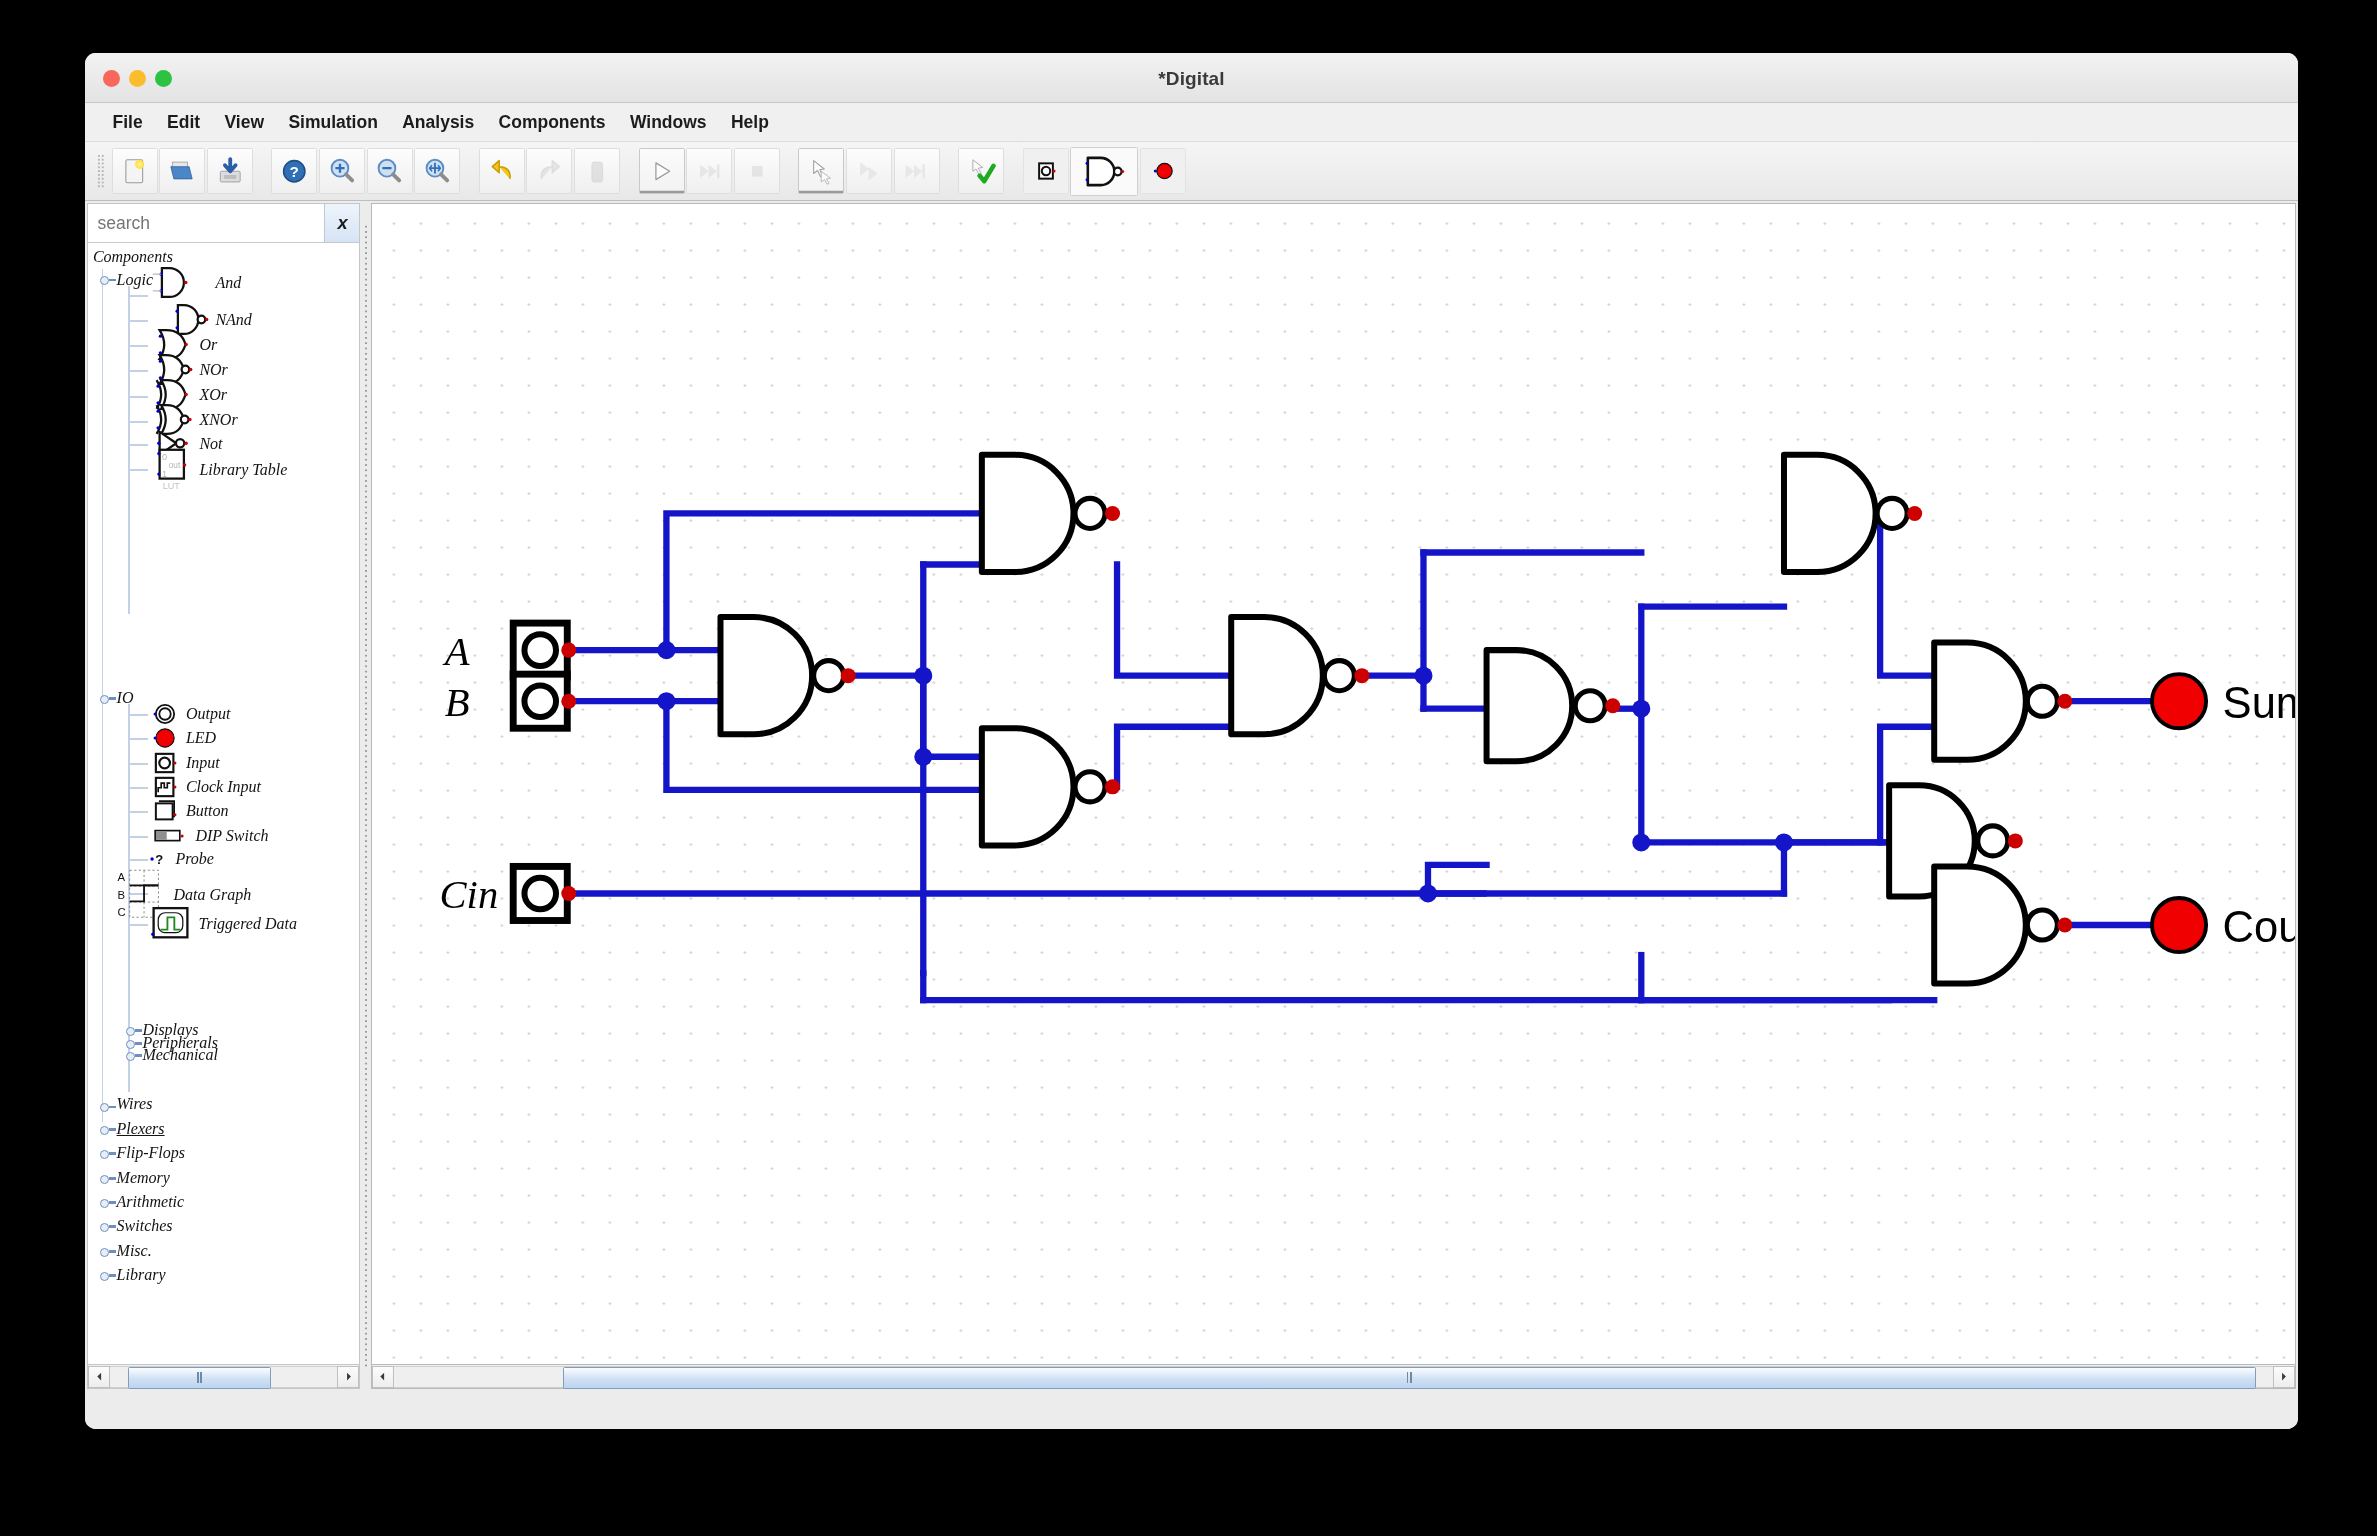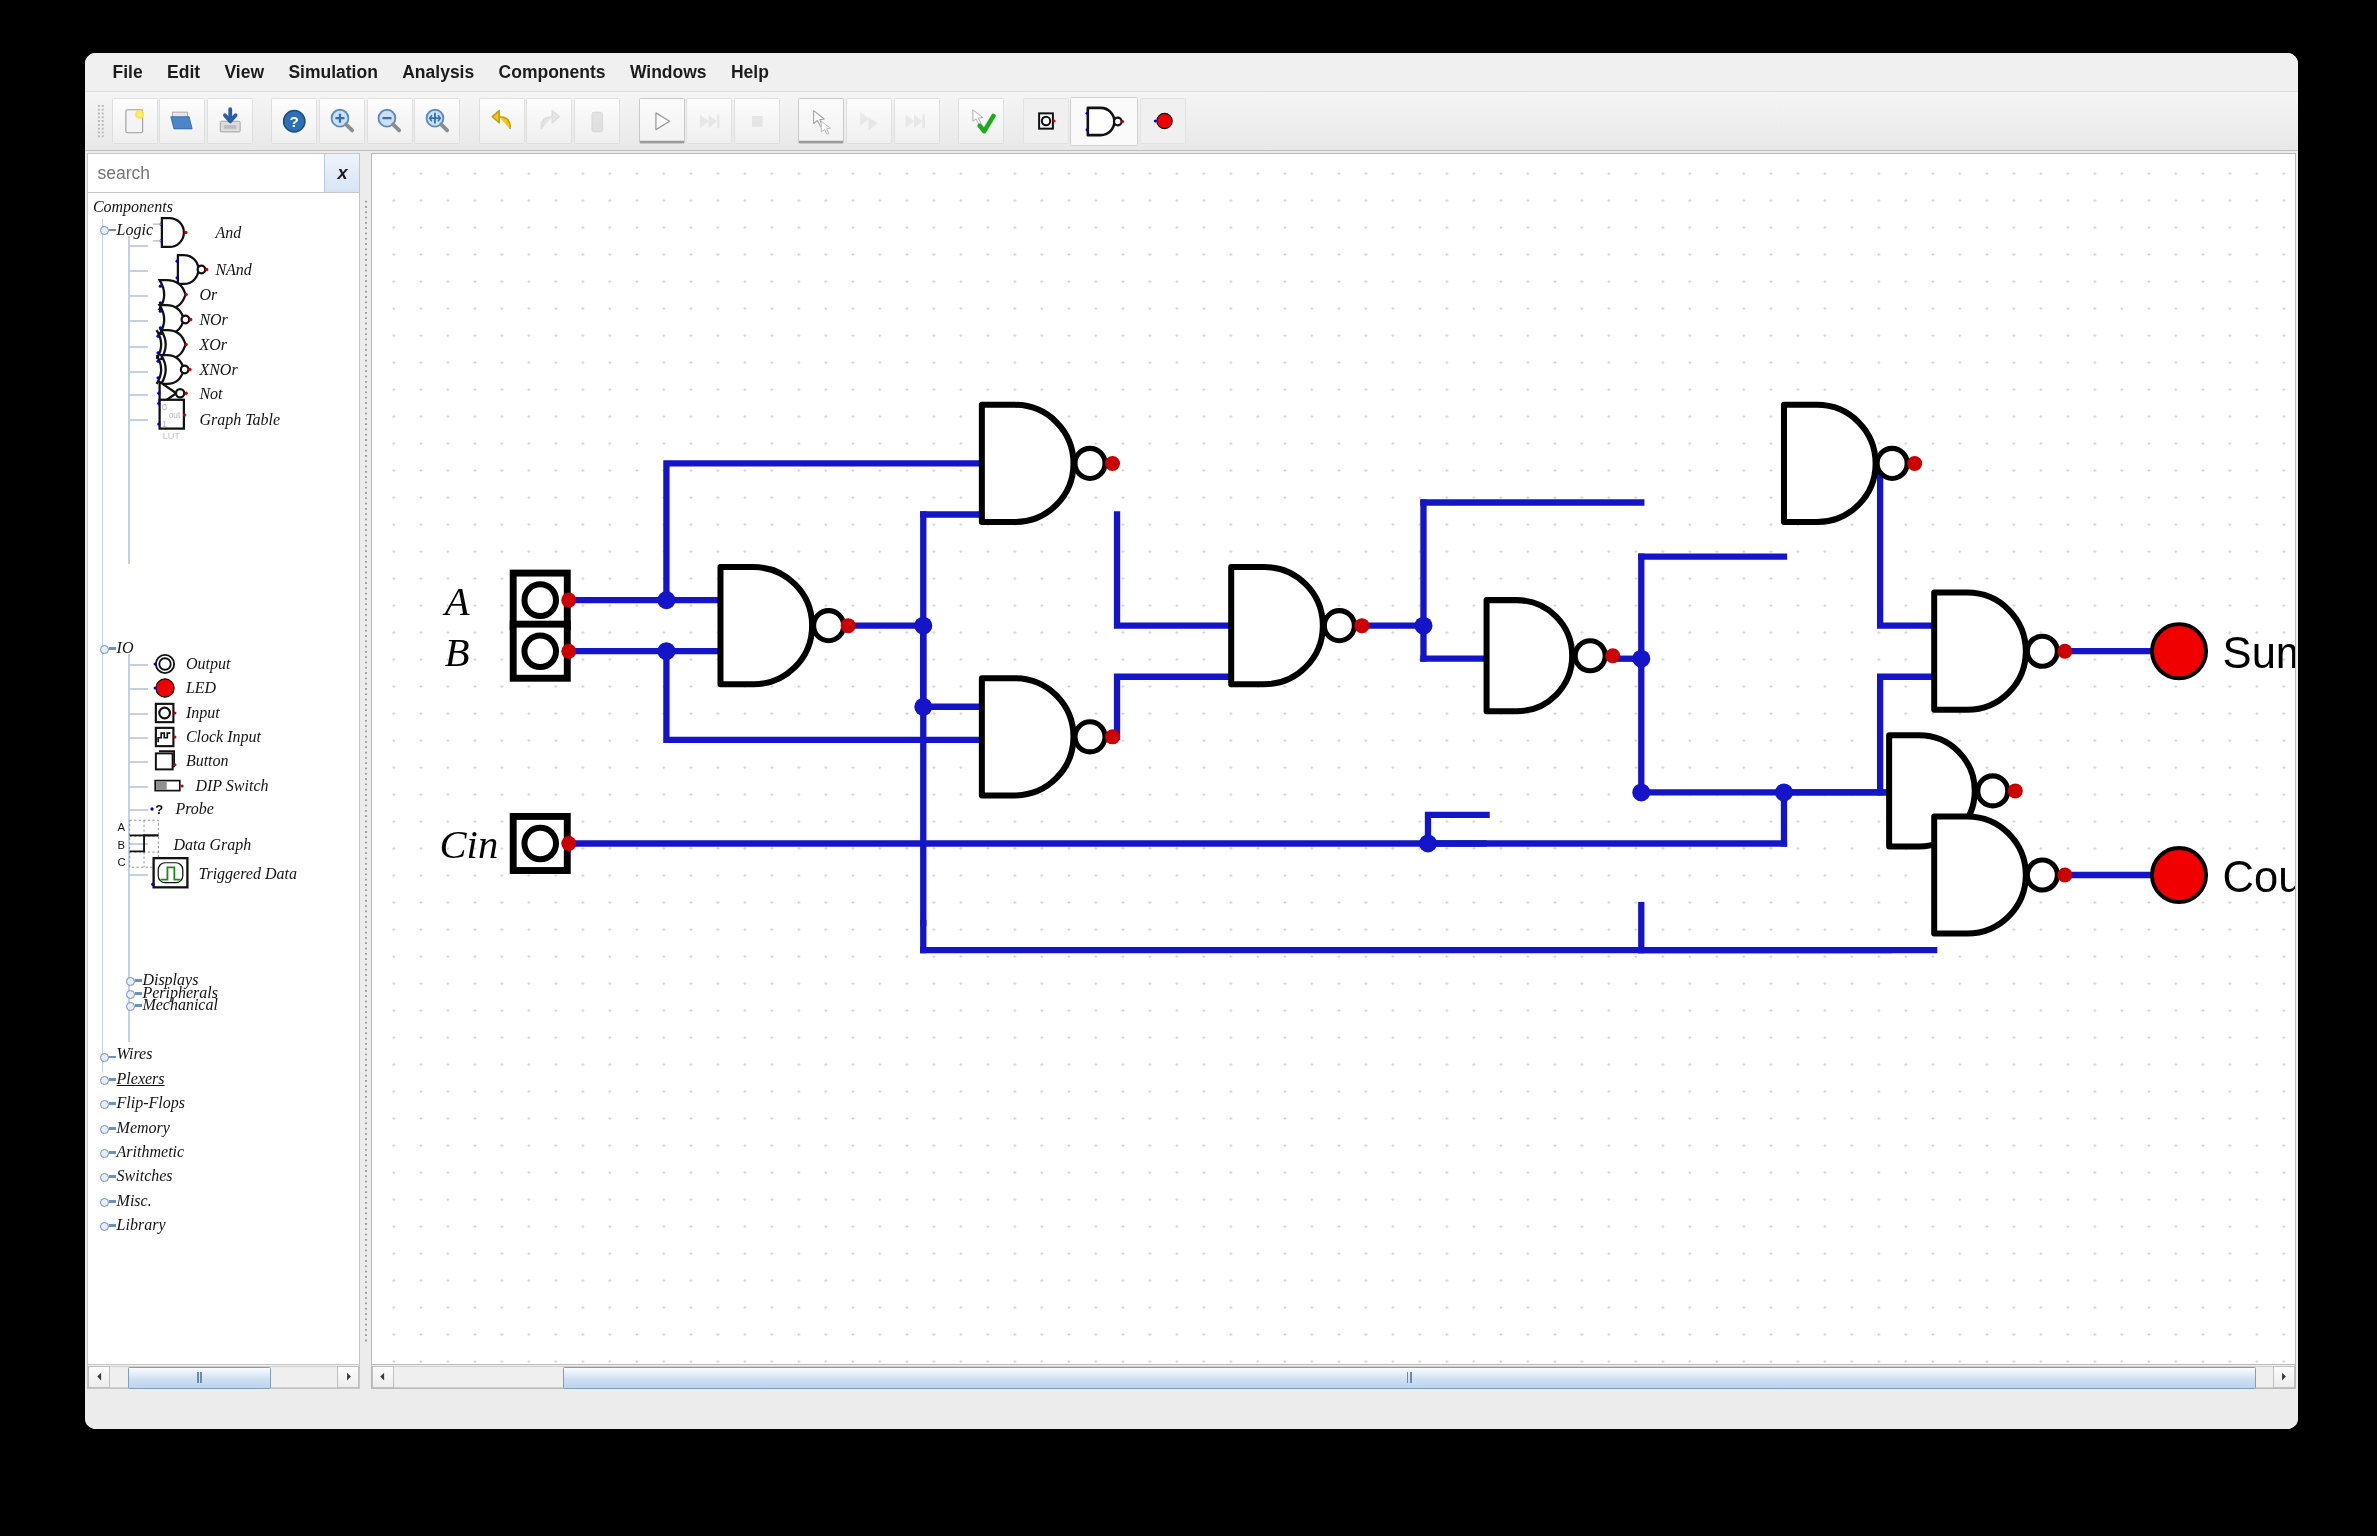--- a/index.html
+++ b/index.html
@@ -124,20 +124,26 @@
   .sb-thumb .bars{width:5.3px;height:10.7px;
     background-image:linear-gradient(90deg,#6d8aa8 1.5px,transparent 1.5px,transparent 3.1px,#6d8aa8 3.1px,#6d8aa8 4.6px,transparent 4.6px);}
 
   #statusbar{height:40px;flex:none;background:#ececec;}
 </style>
 </head>
 <body>
 
 <div id="window">
 
+  <div id="titlebar">
+    <div class="traffic tl-close"></div>
+    <div class="traffic tl-min"></div>
+    <div class="traffic tl-max"></div>
+    <div id="win-title">*Digital</div>
+  </div>
 
   <div id="menubar">
     <div class="menu-item">File</div>
     <div class="menu-item">Edit</div>
     <div class="menu-item">View</div>
     <div class="menu-item">Simulation</div>
     <div class="menu-item">Analysis</div>
     <div class="menu-item">Components</div>
     <div class="menu-item">Windows</div>
     <div class="menu-item">Help</div>
@@ -410,21 +416,21 @@
           <svg width="44" height="49" viewBox="0 0 58 64" style="font-size:21px">
             <rect x="14" y="6" width="32" height="38" fill="#fff" stroke="#111" stroke-width="3"></rect>
             <text x="17" y="19" font-size="12" fill="#b5b5b5" font-family="'Liberation Sans',sans-serif">0</text>
             <text x="17" y="42" font-size="12" fill="#b5b5b5" font-family="'Liberation Sans',sans-serif">1</text>
             <text x="26" y="30" font-size="11" fill="#b5b5b5" font-family="'Liberation Sans',sans-serif">out</text>
             <text x="18" y="58" font-size="12" fill="#c3c3c3" font-family="'Liberation Sans',sans-serif">LUT</text>
             <circle cx="13" cy="11" r="2.2" fill="#0000cc"></circle>
             <circle cx="13" cy="38" r="2.2" fill="#0000cc"></circle>
             <circle cx="47" cy="26" r="2.2" fill="#cc0000"></circle>
           </svg>
-          <span class="lbl">Graph Table</span>
+          <span class="lbl">Library Table</span>
         </div>
 
         <div class="tcat" style="left:12.2px;top:446px;">
           <span class="thandle"></span>
           <span class="lbl">IO</span>
         </div>
 
         <div class="tdash" style="left:40px;top:471px;width:20px;"></div>
         <div class="tleaf" style="left:61px;top:458px;">
           <svg width="30.5" height="26" viewBox="0 0 40 34">

